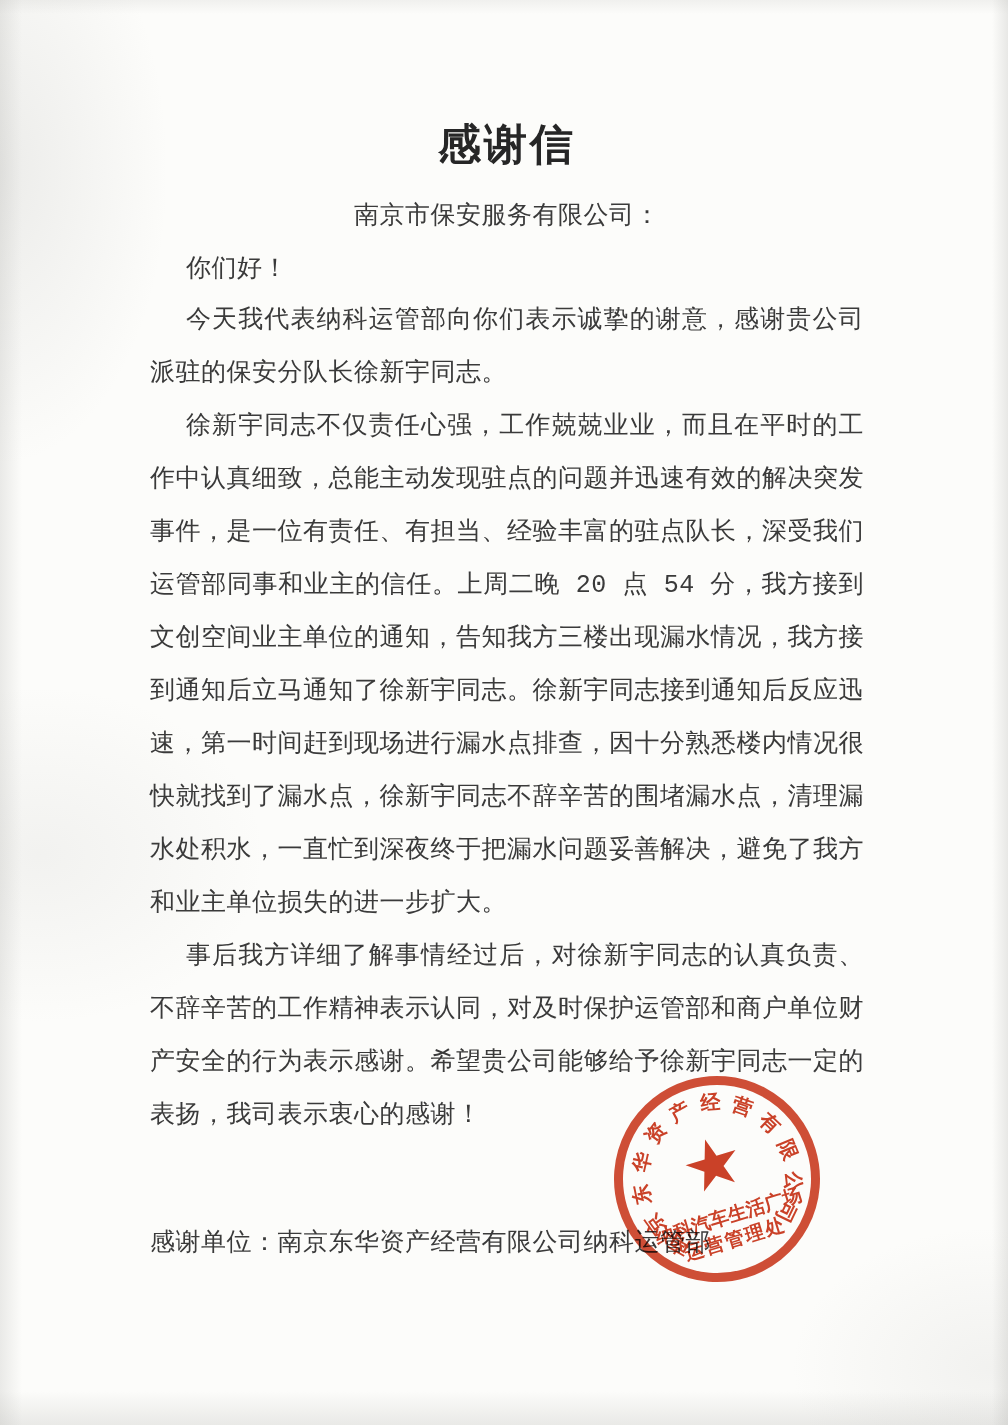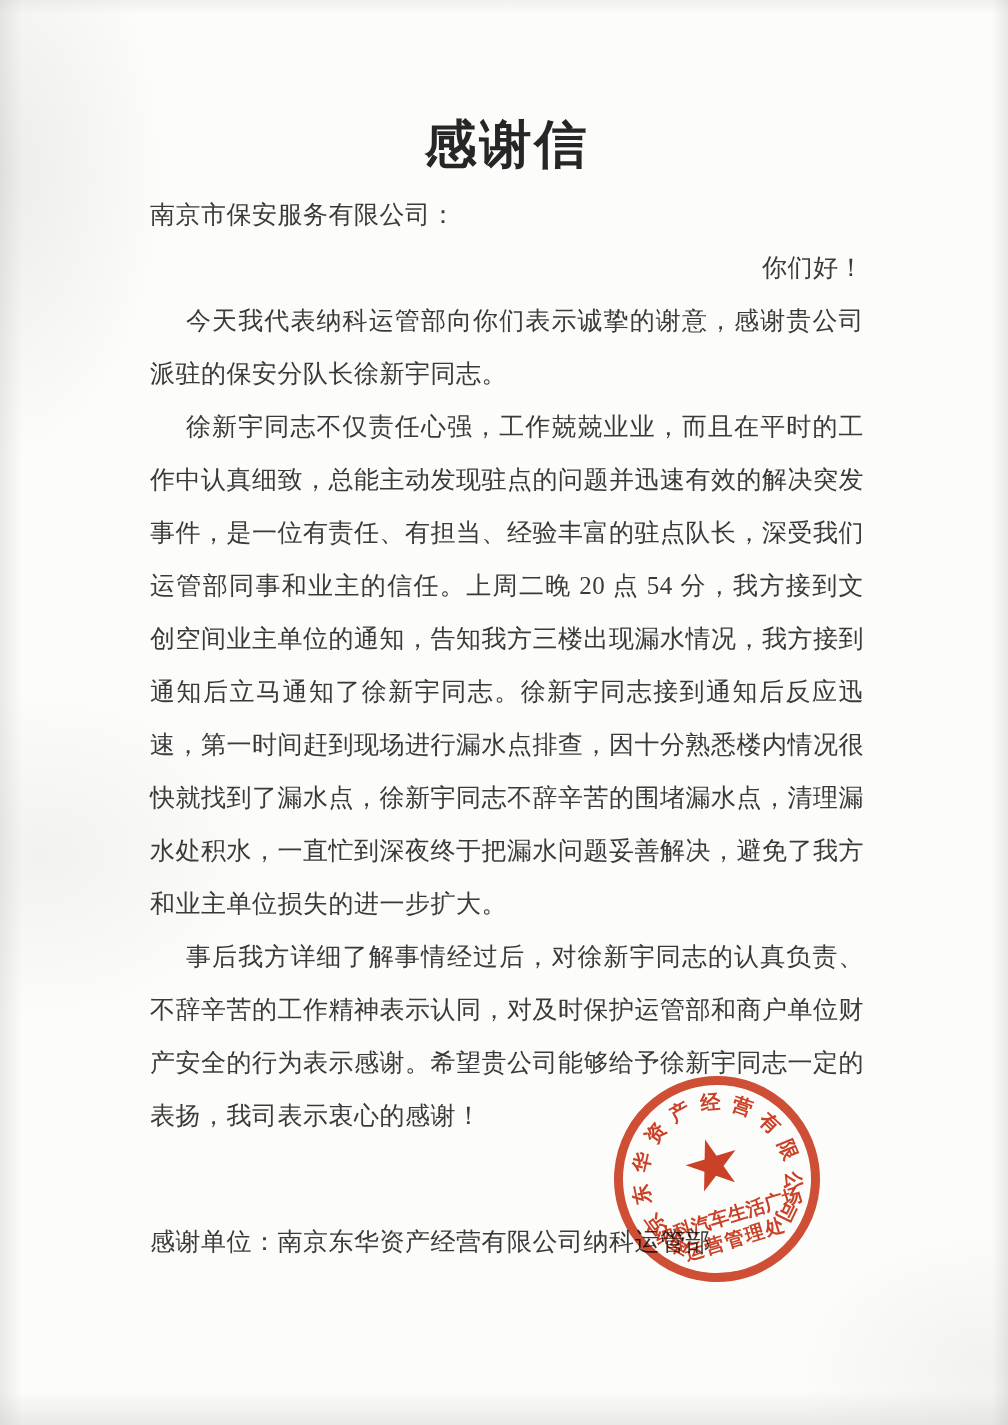--- a/index.html
+++ b/index.html
@@ -26,32 +26,33 @@
     position: absolute;
     left: 150px;
     top: 118px;
     width: 714px;
     font-size: 25px;
     line-height: 53px;
     letter-spacing: 0.5px;
   }
   .title {
     text-align: center;
-    font-size: 52px;
+    font-size: 43px;
     font-weight: 700;
     color: #262626;
     line-height: 54px;
     letter-spacing: 3px;
     margin-bottom: 16px;
   }
-  .recipient { text-align: left; }
-  .greeting, .para { text-indent: 36px; text-align: right; }
+  .recipient { text-align: center; }
+  .greeting, .para { text-indent: 36px; }
   .para {
     text-align: justify;
     text-justify: inter-character;
+    font-family: Liberation Mono, monospace;
   }
   .signature-row {
     margin-top: 73px;
     text-align: left;
     white-space: nowrap;
   }
   .date-row {
     text-align: right;
     padding-right: 12px;
     color: #4a4a4a;

